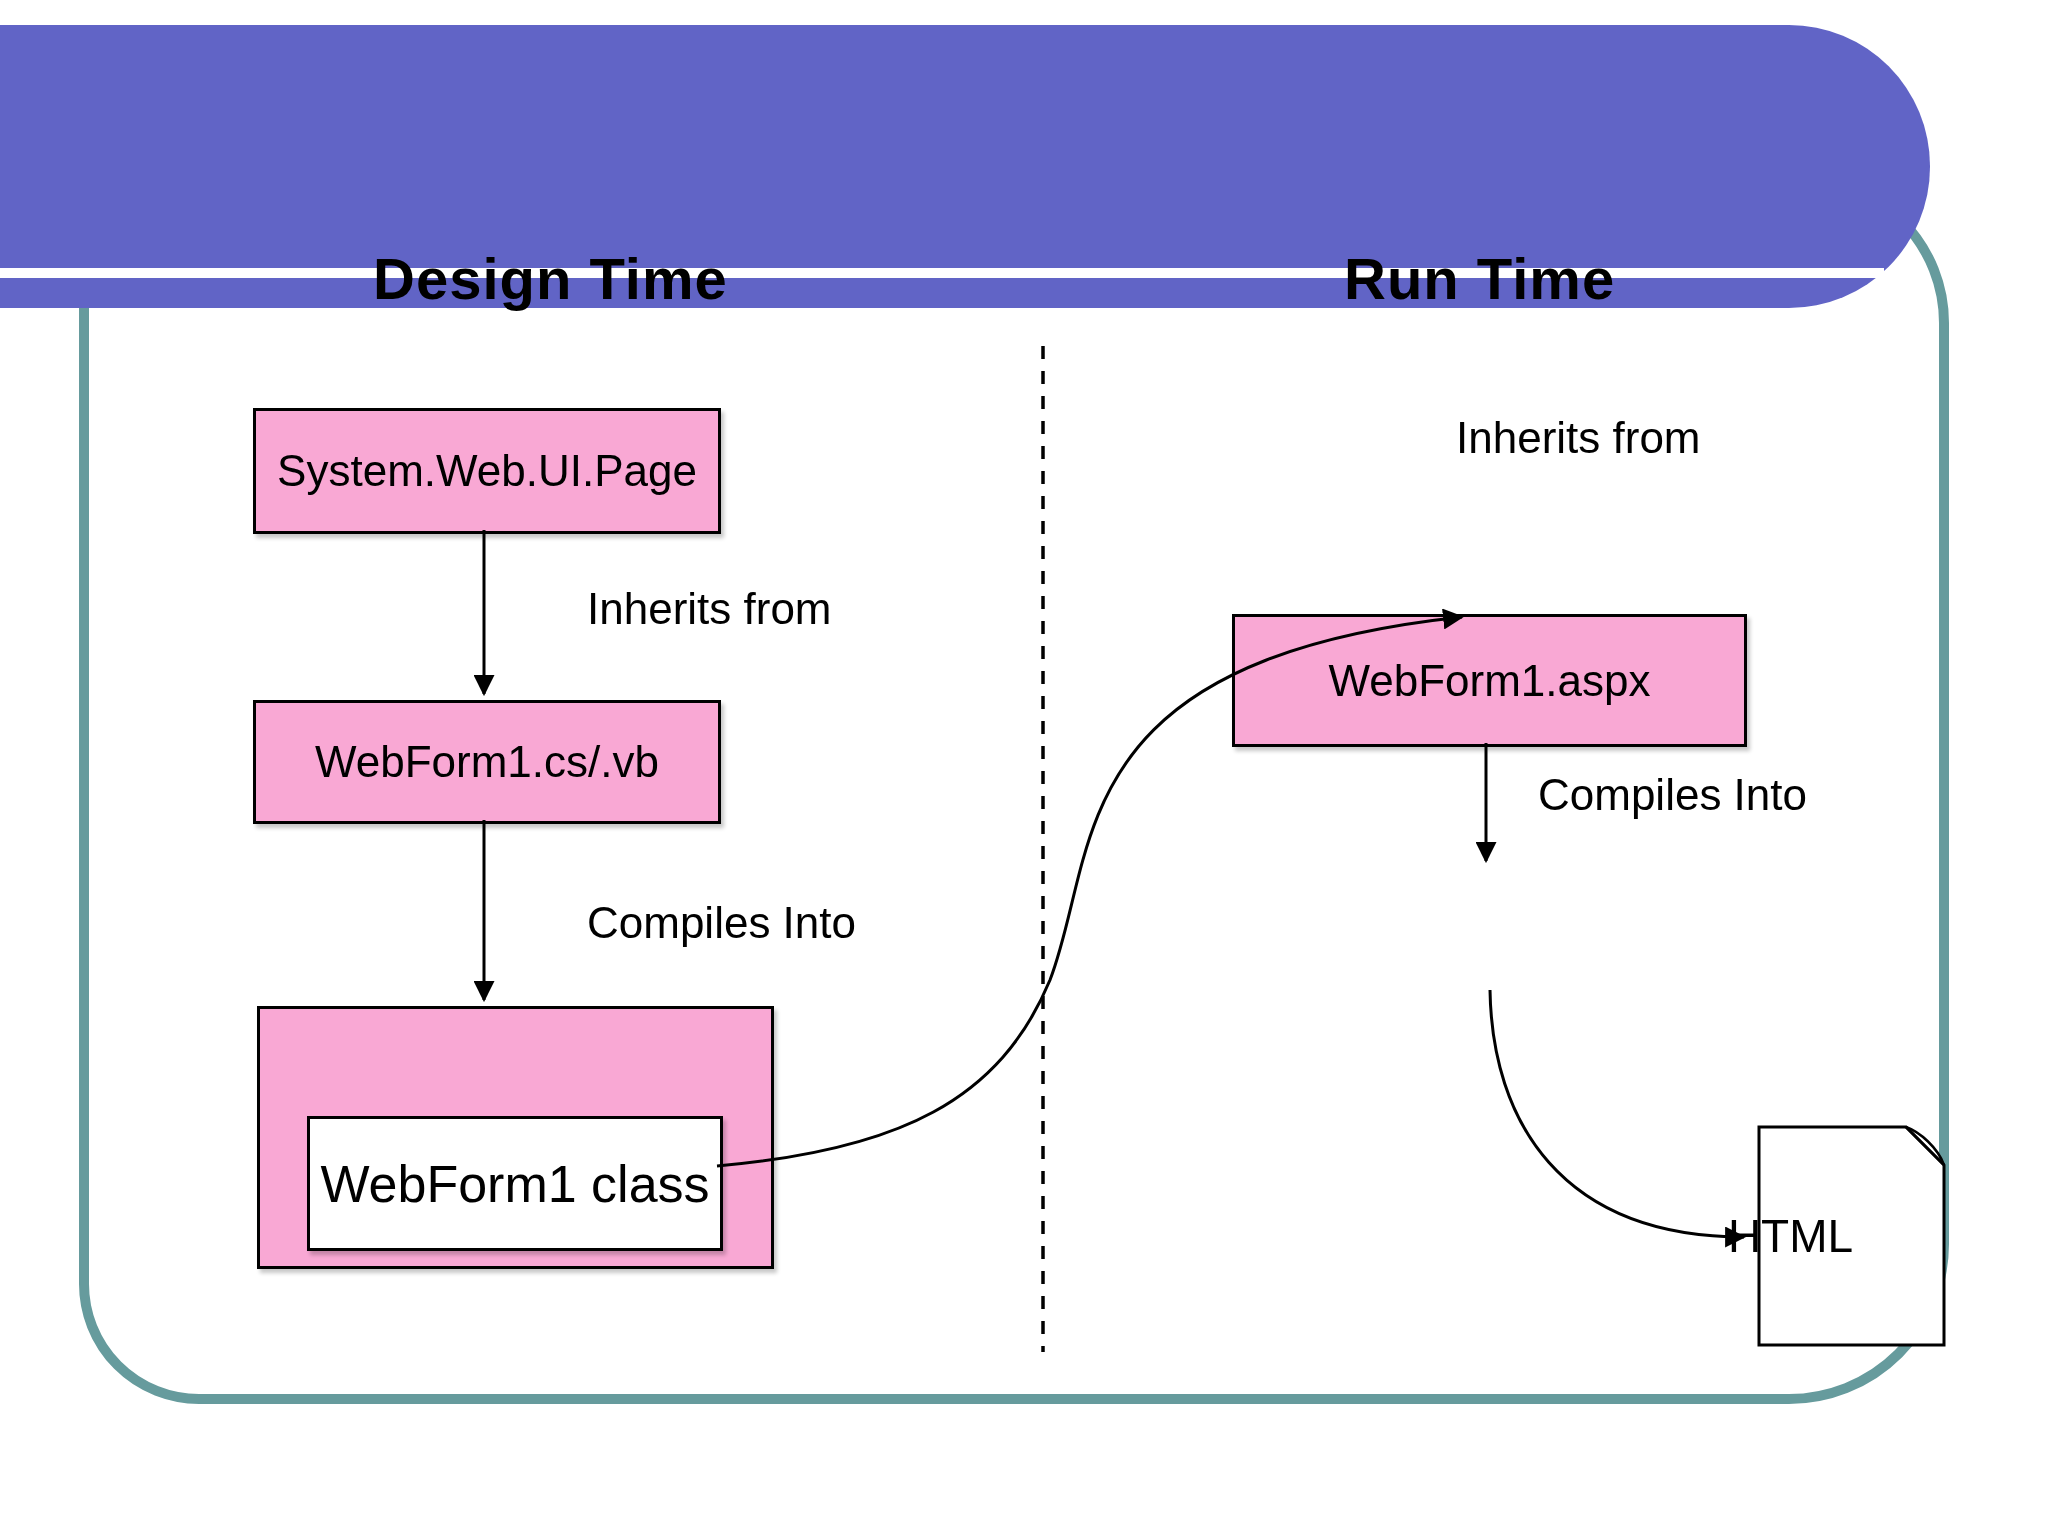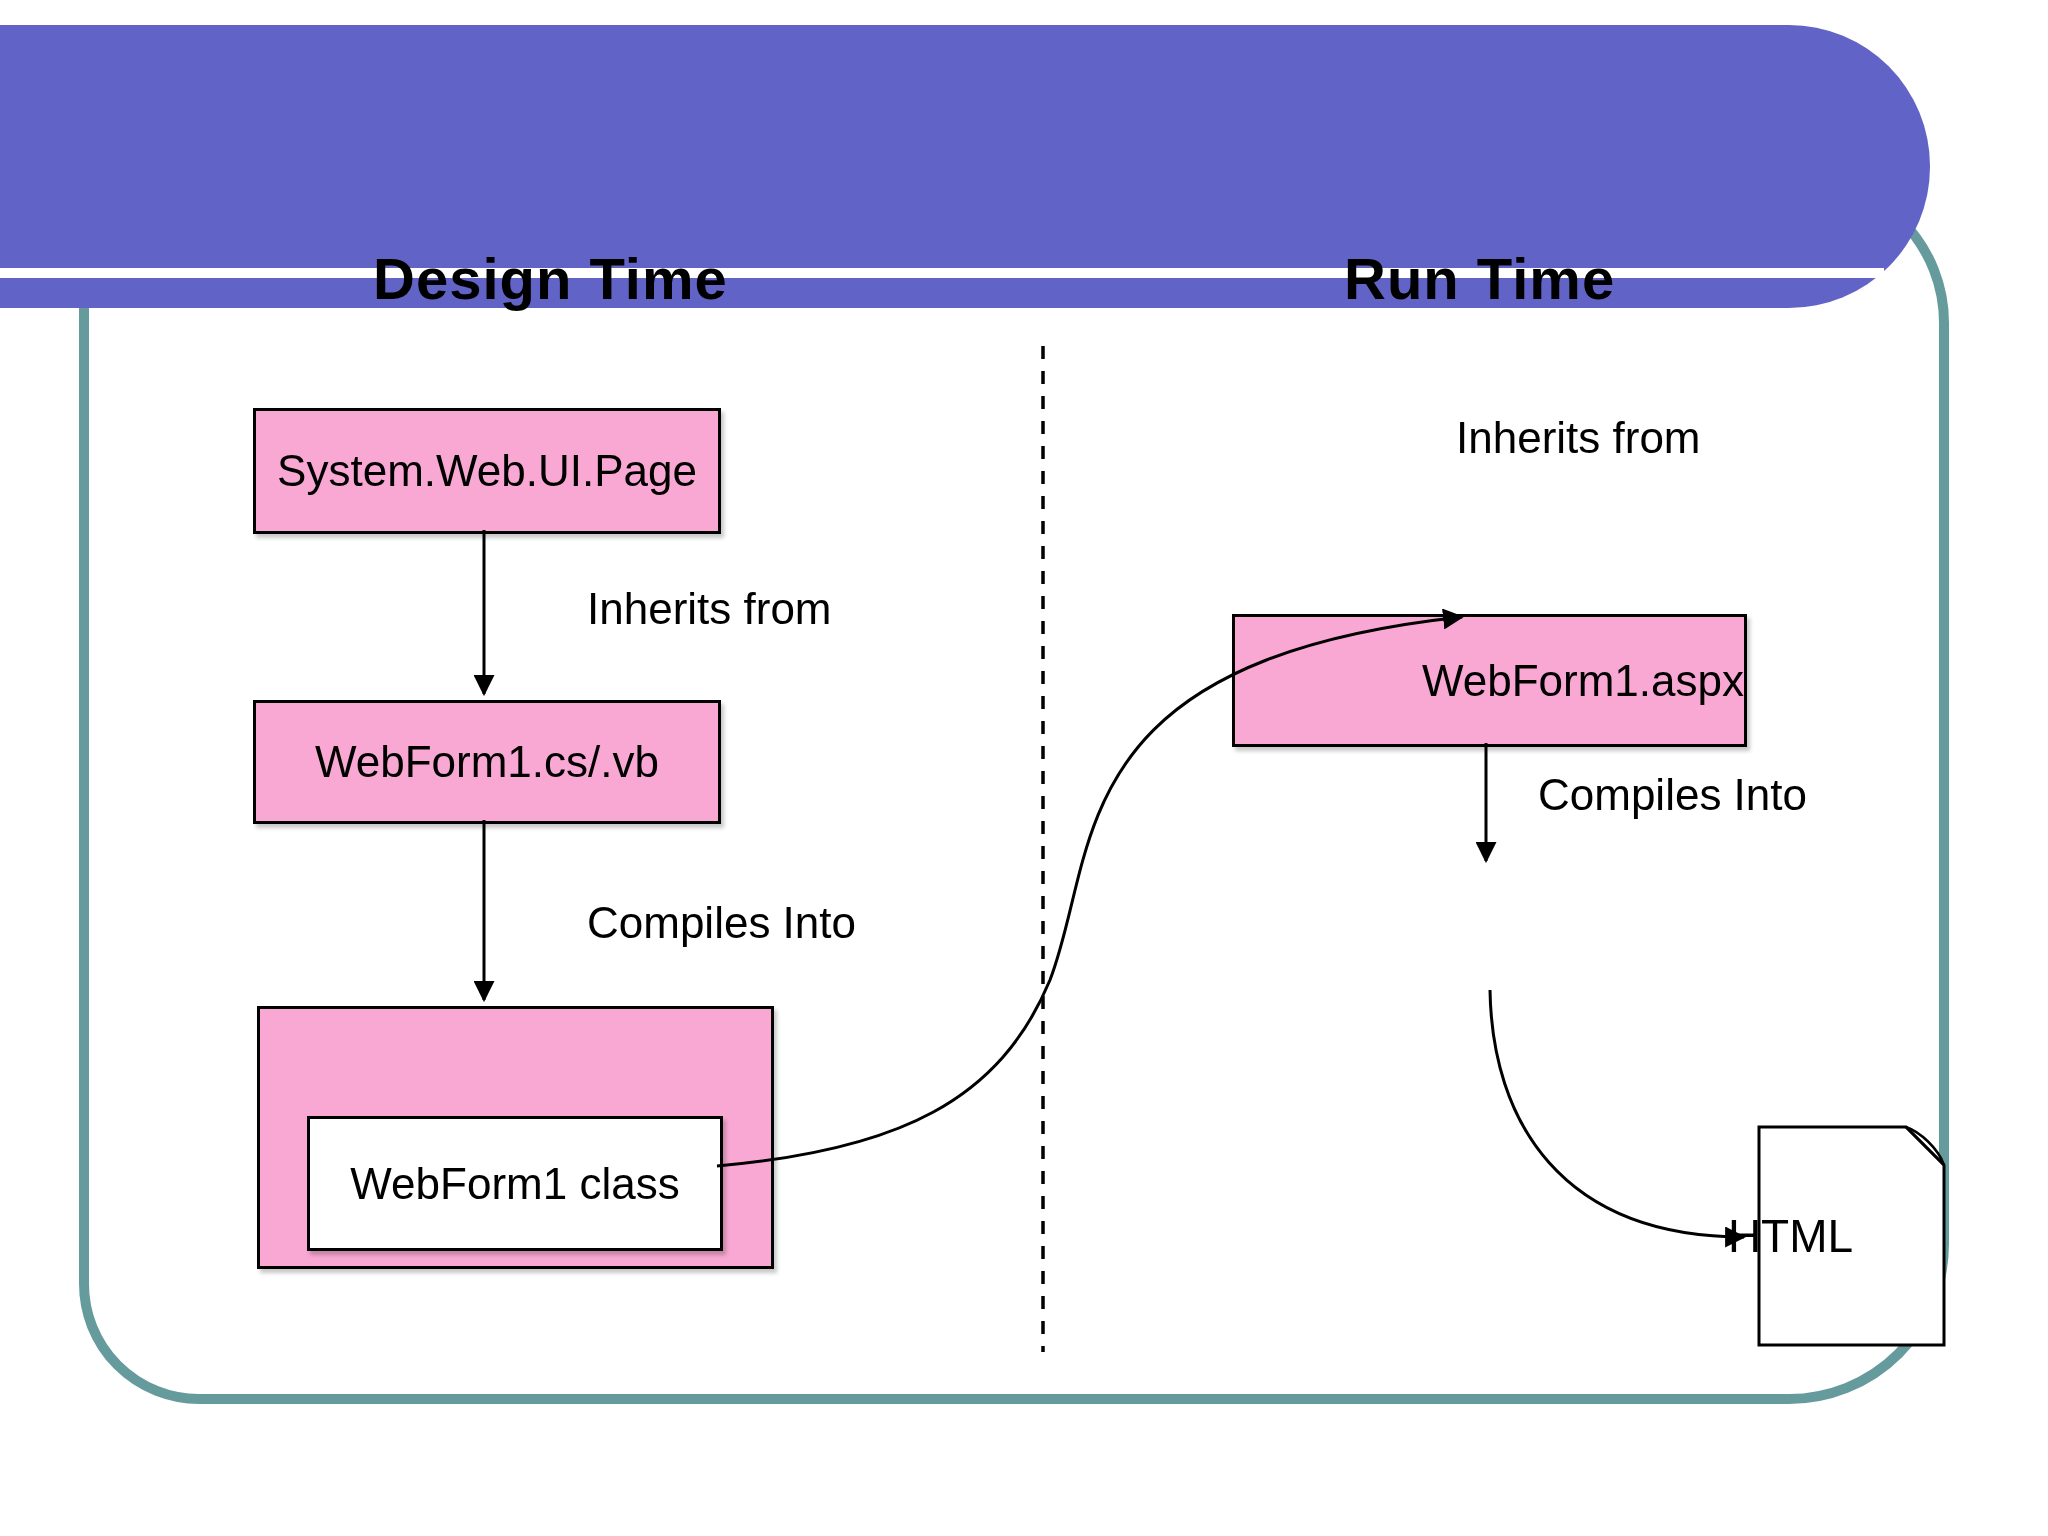--- a/index.html
+++ b/index.html
@@ -39,23 +39,23 @@
   .box-page{left:253px;top:408px;width:462px;height:120px;}
   .box-code{left:253px;top:700px;width:462px;height:118px;}
   .box-assembly{
     left:257px;top:1006px;width:511px;height:257px;
     align-items:flex-start;justify-content:center;padding-top:0;
   }
   .box-assembly .assembly-title{margin-top:26px;font-size:44px;}
   .box-class{
     position:absolute;left:47px;top:107px;width:410px;height:129px;
     background:#fff;border:3px solid #000;display:flex;align-items:center;
-    justify-content:center;font-size:44px;box-shadow:3px 4px 4px rgba(0,0,0,0.22);
+    justify-content:center;font-size:52px;box-shadow:3px 4px 4px rgba(0,0,0,0.22);
   }
-  .box-aspx{left:1232px;top:614px;width:509px;height:127px;justify-content:flex-end;}
+  .box-aspx{left:1232px;top:614px;width:509px;height:127px;}
   .box-dll{left:1230px;top:868px;width:516px;height:120px;}
   
   .flow-label{
     position:absolute;font-size:44px;white-space:nowrap;z-index:5;line-height:1.1;
   }
   .lbl-inherits-left{left:587px;top:585px;}
   .lbl-compiles-left{left:587px;top:899px;}
   .lbl-inherits-right{left:1456px;top:414px;}
   .lbl-compiles-right{left:1538px;top:771px;}
   

